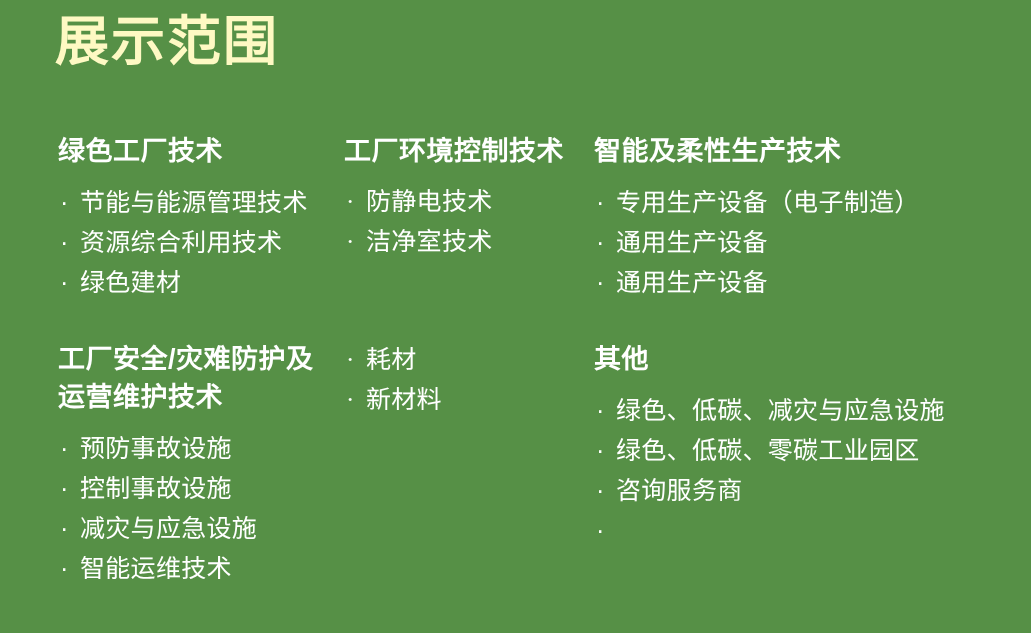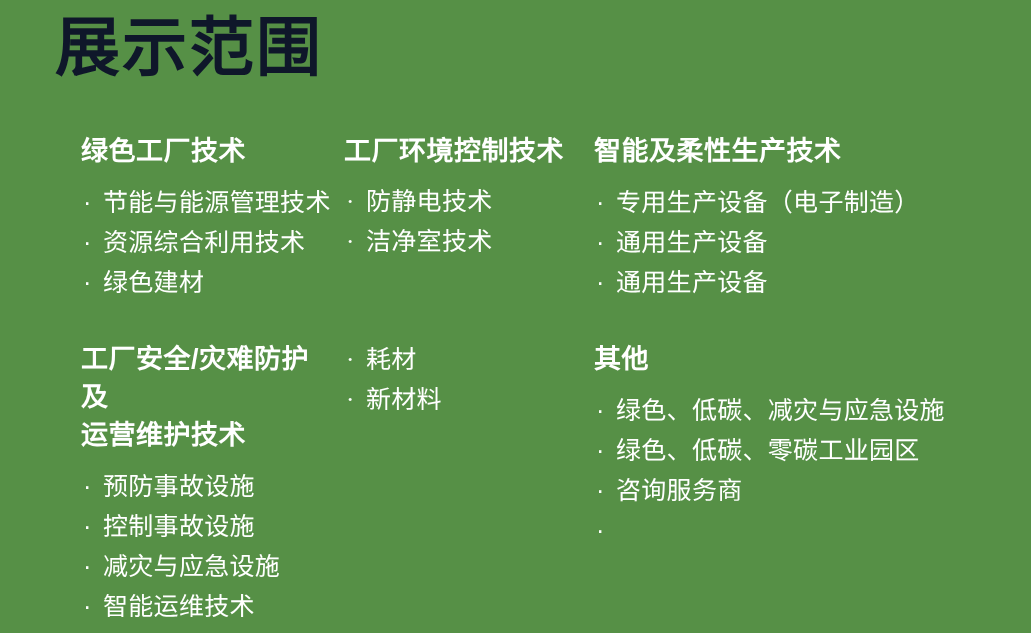--- a/index.html
+++ b/index.html
@@ -24,25 +24,25 @@
     height: 633px;
     background: #569046;
     padding: 0;
   }
 
   
   .page-title {
     position: absolute;
     left: 55px;
     top: 12px;
-    font-size: 65px;
+    font-size: 54px;
     font-weight: 700;
     line-height: 1.1;
     letter-spacing: 2px;
-    color: #0f172a;
+    color: #fef9c3;
     white-space: nowrap;
   }
 
   
   .sections-grid {
     position: absolute;
     left: 0;
     top: 132px;
     width: 1031px;
   }
@@ -50,21 +50,21 @@
   .section-row {
     display: flex;
     align-items: flex-start;
     width: 1031px;
   }
 
   .section-row.row-1 { height: 208px; }
   .section-row.row-2 { height: 280px; justify-content: center; }
 
   .section-col { position: relative; }
-  .col-1 { width: 322px; padding-left: 81px; }
+  .col-1 { width: 322px; padding-left: 58px; }
   .col-2 { width: 262px; padding-left: 22px; font-family: Liberation Serif, serif; }
   .col-3 { width: 447px; padding-left: 10px; }
 
   .section-heading {
     font-size: 27px;
     font-weight: 700;
     line-height: 38px;
     color: #ffffff;
     letter-spacing: 0.5px;
     white-space: pre-line;

